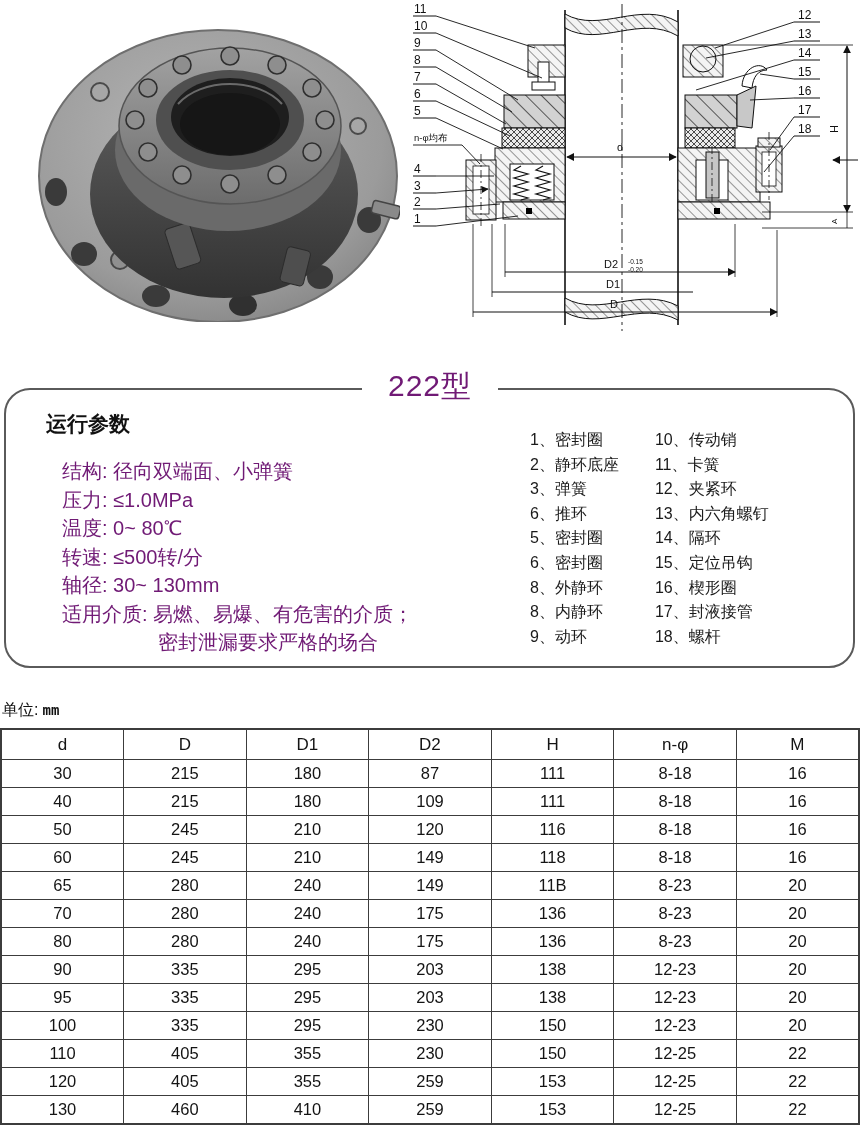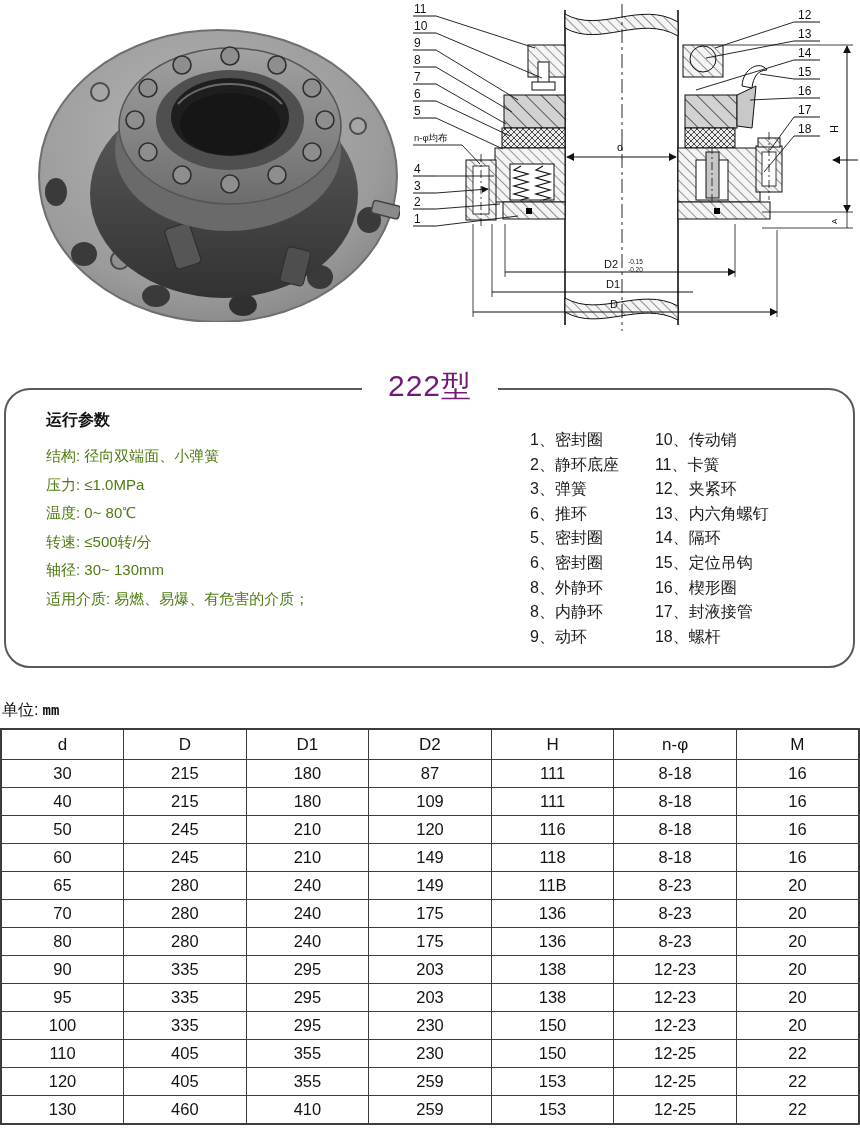--- a/index.html
+++ b/index.html
@@ -4,22 +4,22 @@
 <style>
   html,body{margin:0;padding:0;background:#fff;}
   .page{position:relative;width:860px;height:1135px;overflow:hidden;background:#fff;
         font-family:"Liberation Sans", sans-serif;color:#141414;}
   .photo-wrap{position:absolute;left:28px;top:4px;width:372px;height:318px;}
   .diagram-wrap{position:absolute;left:400px;top:0;width:460px;height:335px;}
   .model-title-row{position:absolute;top:366px;left:0;width:100%;text-align:center;z-index:2;}
   .model-title{display:inline-block;background:#fff;padding:0 26px;font-size:30px;color:#701a75;letter-spacing:1px;}
   .info-box{position:absolute;top:388px;left:4px;right:5px;height:276px;border:2px solid #5a5a5a;border-radius:26px;background:#fff;}
   .params{position:absolute;left:40px;top:20px;}
-  .params-heading{font-size:16px;font-weight:bold;margin-bottom:11px;color:#111;}
-  .param-line{font-size:15px;line-height:28.5px;white-space:nowrap;color:#4d7c0f;}
+  .params-heading{font-size:21px;font-weight:bold;margin-bottom:19px;color:#111;}
+  .param-line{font-size:20px;line-height:28.5px;white-space:nowrap;color:#701a75;margin-left:16px;}
   .param-line.indent{padding-left:96px;}
   .parts{position:absolute;left:524px;top:38px;display:flex;gap:36px;justify-content:flex-end;}
   .part-item{font-size:16px;line-height:24.6px;white-space:nowrap;color:#1a1a1a;}
   .unit-row{position:absolute;top:700px;left:2px;font-size:16px;color:#111;}
   .unit-mm{font-family:"DejaVu Sans Mono", monospace;font-size:14px;font-weight:bold;margin-left:4px;}
   .spec-table{position:absolute;top:728px;left:0;width:860px;border-collapse:collapse;table-layout:fixed;
               border:2px solid #3c3c3c;}
   .spec-table th,.spec-table td{border:1px solid #3c3c3c;text-align:center;vertical-align:middle;
               font-weight:normal;padding:0;color:#141414;}
   .spec-table th{height:29px;font-size:17px;}
@@ -254,20 +254,21 @@
   <div class="info-box">
     <div class="params">
       <div class="params-heading">运行参数</div>
       <div class="params-lines">
           <div class="param-line">结构: 径向双端面、小弹簧</div>
           <div class="param-line">压力: ≤1.0MPa</div>
           <div class="param-line">温度: 0~ 80℃</div>
           <div class="param-line">转速: ≤500转/分</div>
           <div class="param-line">轴径: 30~ 130mm</div>
           <div class="param-line">适用介质: 易燃、易爆、有危害的介质；</div>
+          <div class="param-line indent">密封泄漏要求严格的场合</div>
         </div>
     </div>
     <div class="parts">
       <div class="parts-col">
           <div class="part-item">1、密封圈</div>
           <div class="part-item">2、静环底座</div>
           <div class="part-item">3、弹簧</div>
           <div class="part-item">6、推环</div>
           <div class="part-item">5、密封圈</div>
           <div class="part-item">6、密封圈</div>

